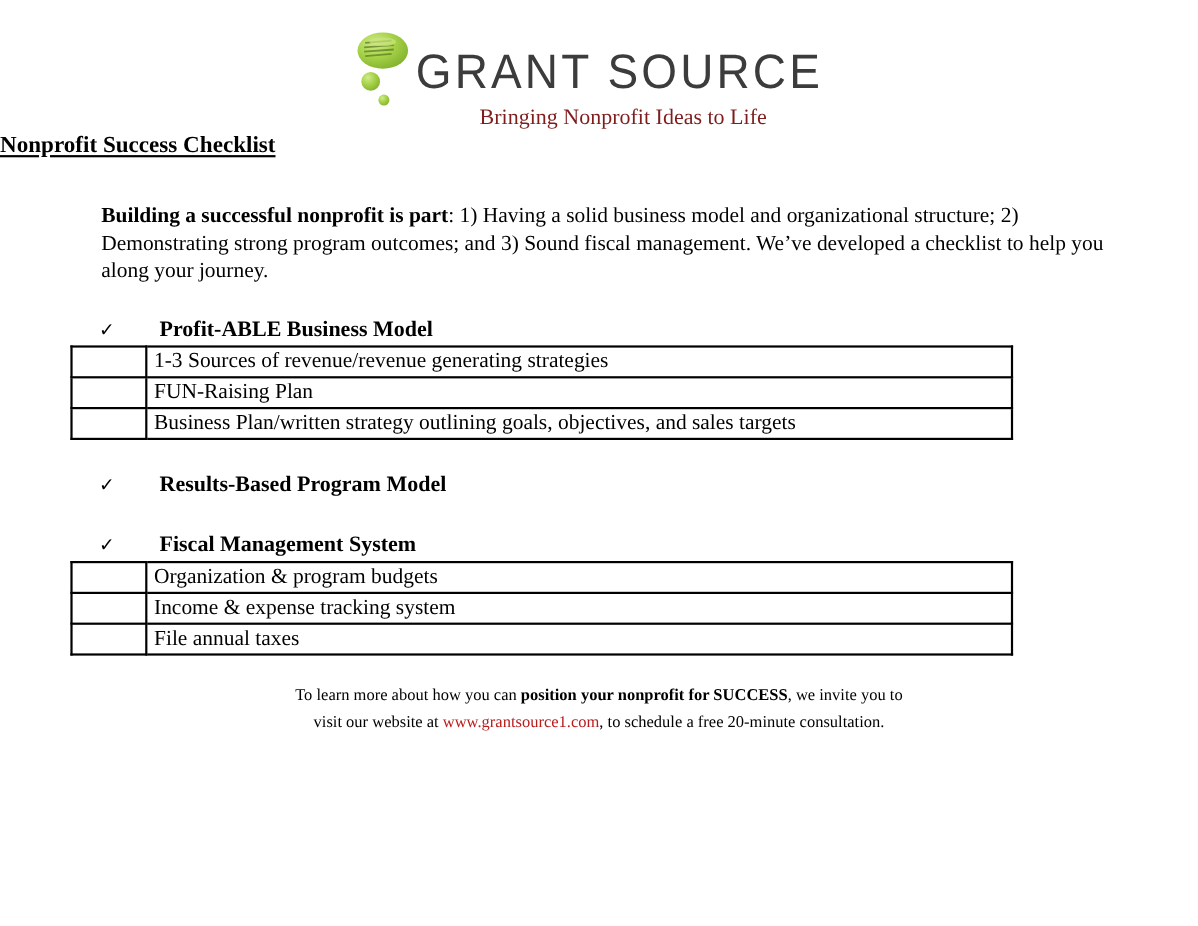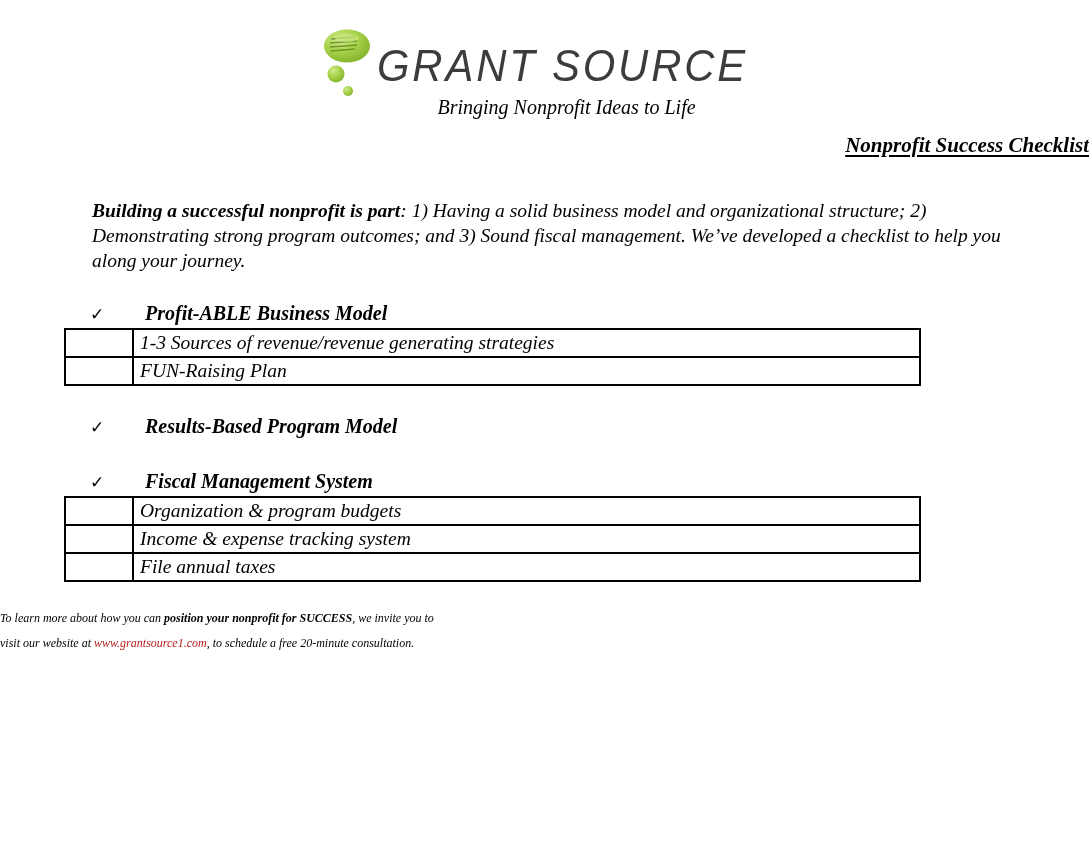--- a/index.html
+++ b/index.html
@@ -11,21 +11,20 @@
     width: 1089px;
     height: 842px;
     font-family: "Liberation Serif", serif;
     color: #000;
     overflow: hidden;
   }
   .page {
     position: relative;
     width: 1089px;
     height: 842px;
-    font-style: italic;
   }
 
   
   .logo-block {
     padding-top: 28px;
     display: flex;
     flex-direction: column;
     align-items: center;
   }
   .logo-row {
@@ -45,33 +44,32 @@
     letter-spacing: 3px;
     color: #3c3c3c;
     line-height: 1;
     margin-top: 16px;
     transform: scaleX(0.95);
     transform-origin: left center;
   }
   .tagline {
     font-family: "Liberation Serif", serif;
     font-size: 20px;
-    color: #000000;
+    color: #7f1d1d;
     margin-top: -8px;
     margin-left: 44px;
   }
 
   
   .doc-title {
-    text-align: right;
+    text-align: left;
     font-size: 21px;
     font-weight: bold;
     text-decoration: underline;
     text-underline-offset: 3px;
-    margin-top: 14px;
   }
 
   
   .intro {
     margin: 40px 70px 0 92px;
     font-size: 19.5px;
     line-height: 25px;
     max-width: 925px;
   }
   .intro b { font-weight: bold; }
@@ -111,22 +109,22 @@
   td.check-cell { width: 64px; }
   td.item-cell {
     font-size: 19.5px;
     line-height: 22px;
     padding: 1px 6px 2px 6px;
     height: 23px;
   }
 
   
   .footer {
-    text-align: left;
-    font-size: 12px;
+    text-align: center;
+    font-size: 15px;
     line-height: 25px;
     margin-top: 24px;
   }
   .footer b { font-weight: bold; }
   .website-link {
     color: #b91c1c;
     cursor: pointer;
     text-decoration: none;
   }
 </style>
@@ -173,20 +171,24 @@
     <table class="checklist">
       <tbody>
           <tr>
         <td class="check-cell"></td>
         <td class="item-cell">1-3 Sources of revenue/revenue generating strategies</td>
       </tr>
       <tr>
         <td class="check-cell"></td>
         <td class="item-cell">FUN-Raising Plan</td>
       </tr>
+      <tr>
+        <td class="check-cell"></td>
+        <td class="item-cell">Business Plan/written strategy outlining goals, objectives, and sales targets</td>
+      </tr>
     </tbody>
       </table>
   </div>
 
   <div class="section">
     <div class="section-header">
       <span class="check-glyph">✓</span>
       <span class="section-heading">Results-Based Program Model</span>
     </div>
     <table class="checklist">

